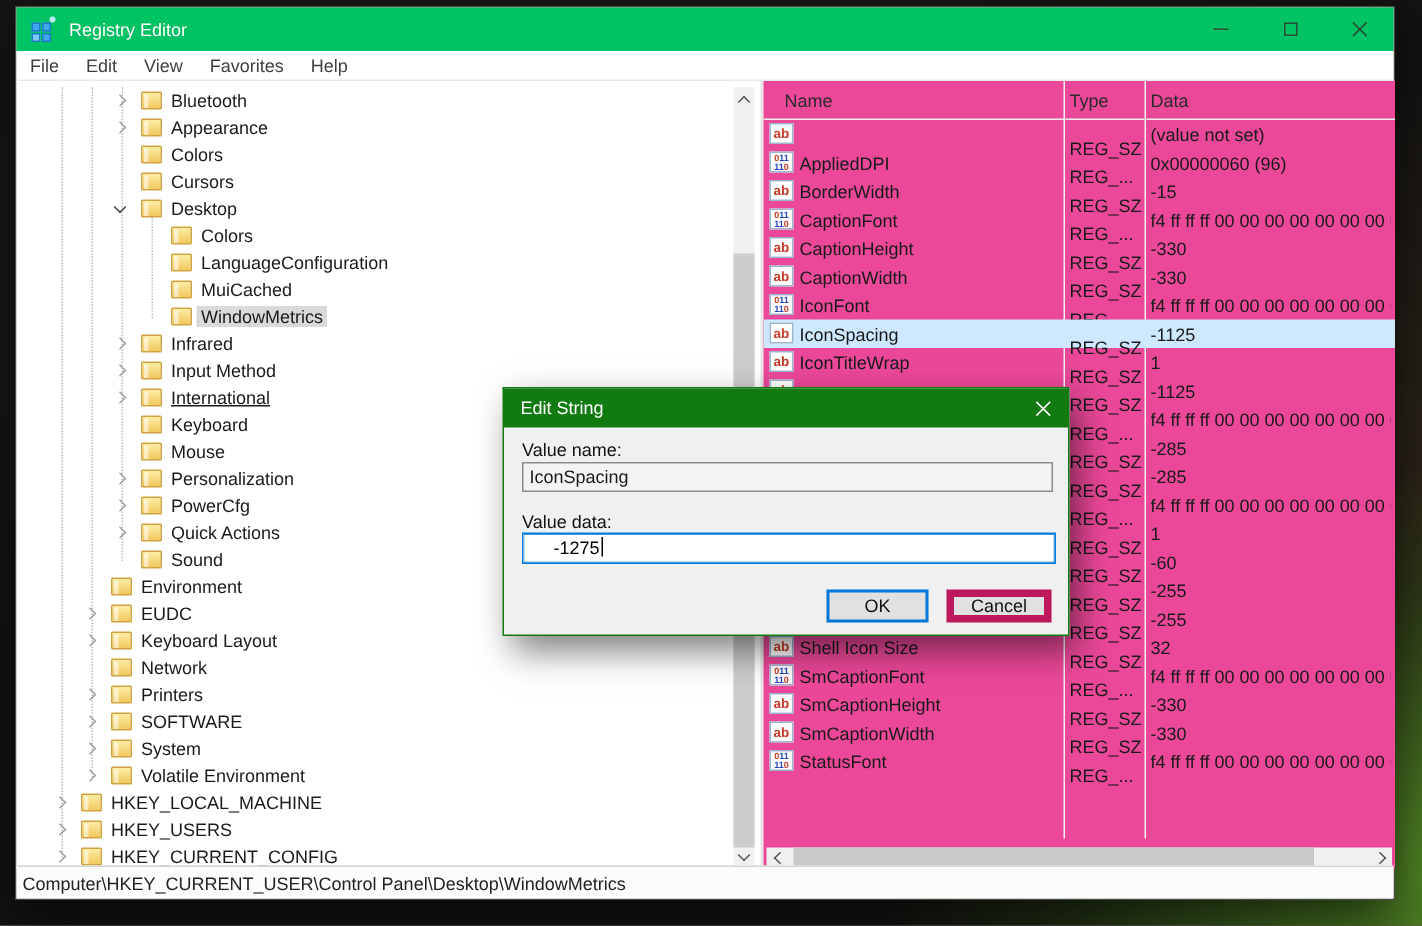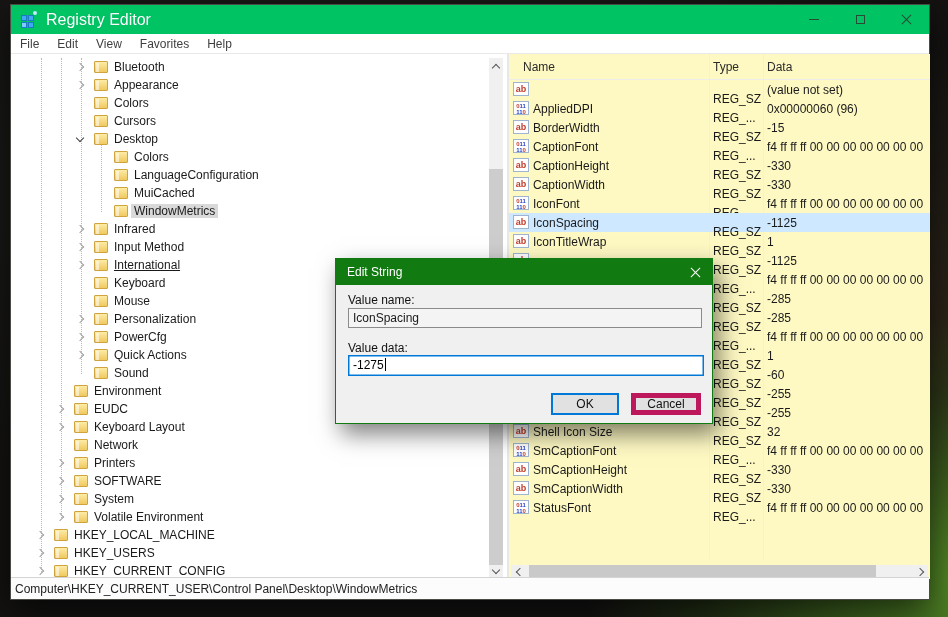--- a/index.html
+++ b/index.html
@@ -16,37 +16,37 @@
   #window { position:absolute; left:10px; top:4px; width:920px; height:596px;
     background:#fff; border:1px solid #4a4a46; box-shadow:0 10px 34px rgba(0,0,0,.65); }
 
   
   #titlebar { position:absolute; left:0; top:0; width:100%; height:29px; background:var(--titlebar-green,#00C364);
     display:flex; align-items:center; }
   #app-icon { width:15px; height:15px; margin-left:10px; position:relative; flex:0 0 auto; }
   #app-icon .cell { position:absolute; width:6px; height:6px; background:#3fa9f5; border:1px solid #1c7ac0; }
   #app-icon .c1{left:0;top:3px;} #app-icon .c2{left:7px;top:3px;} #app-icon .c3{left:0;top:10px;background:#7ec9ff;} #app-icon .c4{left:7px;top:10px;}
   #app-icon .spark{position:absolute; right:-1px; top:-1px; width:4px;height:4px; background:#bfeaff; border-radius:50%;}
-  #title-text { color:#fff; margin-left:10px; font-size:16px; text-shadow:0 0 1px rgba(0,0,0,.15); }
+  #title-text { color:#fff; margin-left:10px; font-size:12px; text-shadow:0 0 1px rgba(0,0,0,.15); }
   #caption-buttons { position:absolute; right:0; top:0; height:29px; display:flex; }
   .capbtn { width:46px; height:29px; display:flex; align-items:center; justify-content:center; cursor:default; }
   .glyph-min { width:10px; height:1px; background:#274b35; }
   .glyph-max { width:9px; height:9px; border:1px solid #274b35; }
   .glyph-x { position:relative; width:11px; height:11px; }
   .glyph-x::before,.glyph-x::after { content:""; position:absolute; left:-1px; top:5px; width:13px; height:1px; background:#274b35; }
   .glyph-x::before { transform:rotate(45deg);} .glyph-x::after { transform:rotate(-45deg);}
 
   
   #menubar { position:absolute; left:0; top:29px; width:100%; height:20px; background:#fff; display:flex; align-items:center; border-bottom:1px solid #e9e9e9; }
   .menu-item { padding:2px 9px; color:#3f3f3f; }
 
   
   #tree-pane { position:absolute; left:0; top:49px; width:496px; height:525px; background:#fff; overflow:hidden; }
   #pane-divider { position:absolute; left:496px; top:49px; width:2px; height:525px; background:#e7e7e7; }
-  #list-pane { position:absolute; left:498px; top:49px; width:421px; height:525px; background:#fef9c3; overflow:hidden; }
+  #list-pane { position:absolute; left:498px; top:49px; width:421px; height:525px; background:#ec4899; overflow:hidden; }
 
   
   #tree-rows { position:absolute; left:0; top:4px; width:478px; }
   .trow { position:relative; height:18px; }
   .tguide { position:absolute; border-left:1px dotted #b9b9b9; width:0; }
   .chev { position:absolute; top:6px; width:6px; height:6px; border-right:1px solid #9f9f9f; border-bottom:1px solid #9f9f9f; transform:rotate(-45deg); }
   .chev.open { border-color:#3f3f3f; transform:rotate(45deg); top:5px; }
   .folder { position:absolute; top:3px; width:14px; height:12px; border:1px solid #cfa43e; border-radius:1px;
     background:linear-gradient(180deg,#fdeca6 0%,#f6d87e 55%,#f0c960 100%); }
   .folder::before { content:""; position:absolute; left:1px; top:1px; width:3px; height:9px; background:rgba(255,255,255,.55); }
@@ -96,21 +96,21 @@
   #dialog-close { position:absolute; right:0; top:0; width:34px; height:26px; display:flex; align-items:center; justify-content:center; }
   .glyph-x-w { position:relative; width:11px; height:11px; }
   .glyph-x-w::before,.glyph-x-w::after { content:""; position:absolute; left:-1px; top:5px; width:13px; height:1px; background:#fff; }
   .glyph-x-w::before{transform:rotate(45deg);} .glyph-x-w::after{transform:rotate(-45deg);}
   .dlg-label { position:absolute; left:12px; color:#111; }
   #lbl-value-name { top:34px; } #lbl-value-data { top:82px; }
   #input-value-name { position:absolute; left:12px; top:49px; width:354px; height:20px; background:#f4f4f4;
     border:1px solid #8b8b8b; line-height:18px; padding-left:4px; color:#1a1a1a; }
   #input-value-data { position:absolute; left:12px; top:96px; width:356px; height:21px; background:#fff;
     border:1px solid var(--focus-blue,#0078d7); box-shadow:inset 0 0 0 .5px var(--focus-blue,#0078d7);
-    line-height:19px; padding-left:4px; color:#000; }
+    line-height:19px; padding-left:20px; color:#000; }
   #caret { display:inline-block; width:1px; height:13px; background:#000; vertical-align:-2px; margin-left:1px; }
   .dlg-btn { position:absolute; top:134px; height:22px; background:#e1e1e1; display:flex; align-items:center; justify-content:center; color:#111; }
   #btn-ok { left:215px; width:68px; border:2px solid var(--focus-blue,#0078d7); }
   #btn-cancel { left:295px; width:70px; border:5px solid #be185d; }
 </style>
 </head>
 <body>
 
 <div id="desktop">
   <div id="window">

